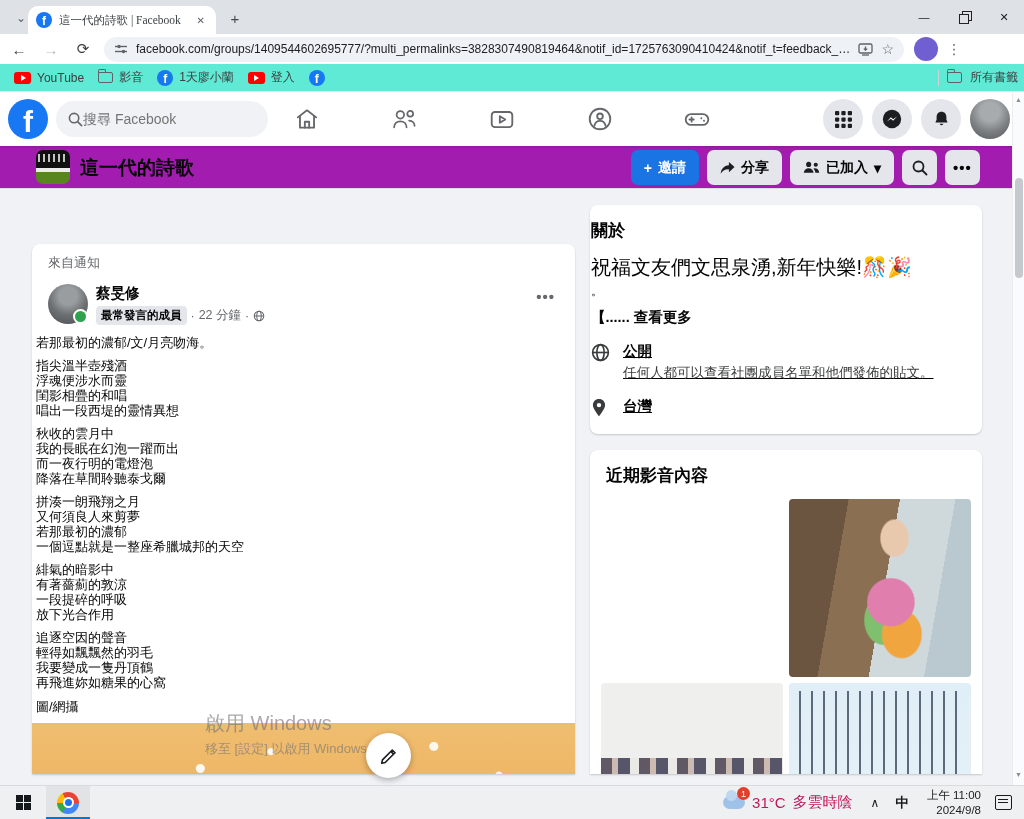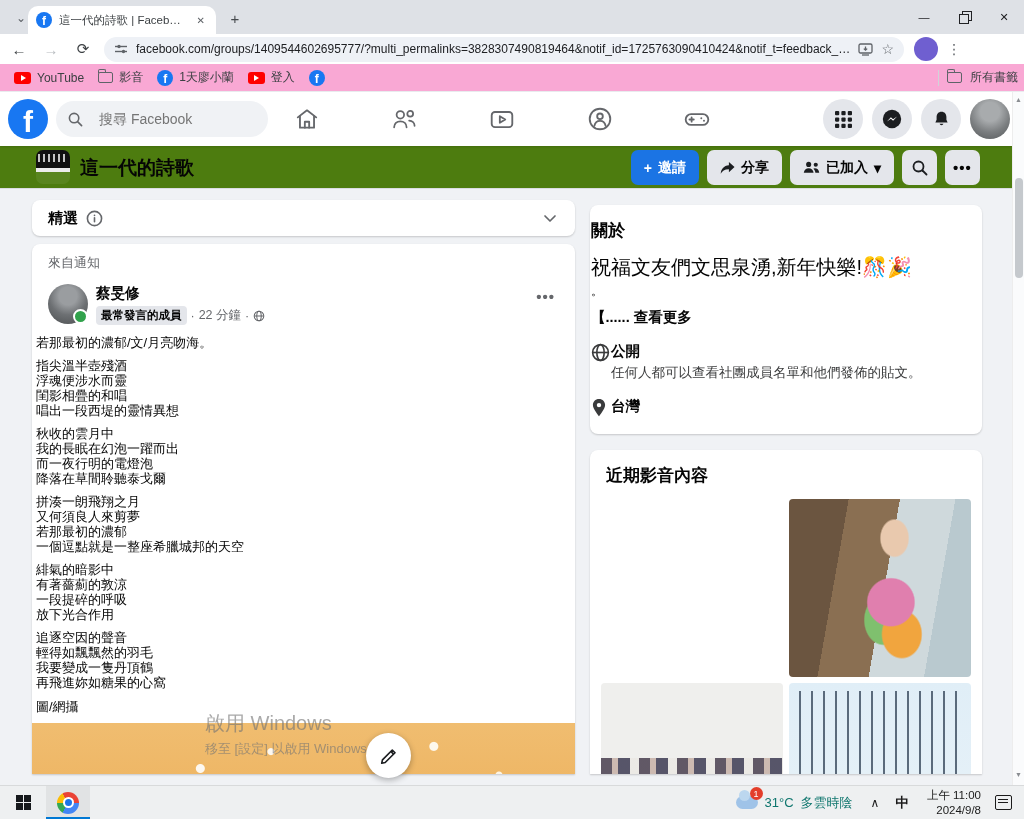--- a/index.html
+++ b/index.html
@@ -9,21 +9,21 @@
 
   
   .tabstrip { position:absolute; left:0; top:0; width:1024px; height:34px; background:#dee1e6; }
   .tab-search { position:absolute; left:8px; top:8px; width:26px; height:20px; border-radius:10px;
     display:flex; align-items:center; justify-content:center; color:#5f6368; font-size:12px; }
   .tab { position:absolute; left:28px; top:6px; width:188px; height:28px; background:#fff;
     border-radius:10px 10px 0 0; display:flex; align-items:center; padding:0 8px; gap:7px; }
   .favicon-fb { width:16px; height:16px; border-radius:50%; background:#1877f2; color:#fff;
     font-weight:bold; font-size:12px; display:flex; align-items:flex-end; justify-content:center;
     line-height:13px; flex:0 0 auto; }
-  .tab-title { font-size:11.5px; color:#3c4043; white-space:nowrap; overflow:hidden; text-overflow:ellipsis; flex:1; }
+  .tab-title { font-size:11.5px; color:#3c4043; white-space:nowrap; overflow:hidden; text-overflow:ellipsis; flex:1;font-family:Liberation Serif, serif; }
   .tab-close { font-size:10px; color:#5f6368; padding:2px 3px; border-radius:50%; }
   .newtab { position:absolute; left:224px; top:7px; width:22px; height:22px; display:flex; align-items:center;
     justify-content:center; color:#45494d; font-size:15px; }
   .wincontrols { position:absolute; right:0; top:0; height:34px; display:flex; }
   .winbtn { width:40px; height:34px; display:flex; align-items:center; justify-content:center;
     color:#202124; font-size:11px; }
   .restore-box { width:9px; height:9px; position:relative; }
   .restore-box:before { content:""; position:absolute; left:2px; top:-2px; width:8px; height:8px; border:1px solid #202124; }
   .restore-box:after { content:""; position:absolute; left:-1px; top:1px; width:8px; height:8px; border:1px solid #202124; background:#dee1e6; }
 
@@ -35,53 +35,53 @@
   .urlbar { margin-left:8px; width:800px; height:25px; background:#eef1f6; border-radius:13px;
     display:flex; align-items:center; padding:0 10px; gap:8px; }
   .url-text { flex:1; font-size:12px; color:#202124; white-space:nowrap; overflow:hidden; text-overflow:ellipsis; }
   .url-icon { color:#5f6368; display:flex; align-items:center; }
   .star { font-size:14px; color:#5f6368; }
   .profile-avatar { width:24px; height:24px; border-radius:50%; background:#6f5fd0; margin-left:10px;
     display:flex; align-items:center; justify-content:center; color:#fff; font-size:7px; letter-spacing:.5px; }
   .kebab { width:20px; height:24px; display:flex; align-items:center; justify-content:center;
     color:#5f6368; font-size:14px; margin-left:6px; }
 
-  .bookmarks { position:absolute; left:0; top:64px; width:1024px; height:28px; background:#f9a8d4;
+  .bookmarks { position:absolute; left:0; top:64px; width:1024px; height:28px; background:#5eead4;
     display:flex; align-items:center; border-bottom:1px solid #ebedf0; }
   .bm { display:flex; align-items:center; gap:6px; margin-left:14px; font-size:12px; color:#3c4043; }
   .yt-icon { width:17px; height:12px; background:#ff0000; border-radius:3px; position:relative; }
   .yt-icon:before { content:""; position:absolute; left:6.5px; top:3px; border-left:5px solid #fff;
     border-top:3px solid transparent; border-bottom:3px solid transparent; }
   .folder-icon { width:15px; height:11px; border:1.4px solid #5f6368; border-radius:2px; position:relative; }
   .folder-icon:before { content:""; position:absolute; left:-1px; top:-4px; width:6px; height:3px;
     border:1.4px solid #5f6368; border-bottom:none; border-radius:2px 2px 0 0; }
   .fbm { width:16px; height:16px; }
   .bm-right { margin-left:auto; display:flex; align-items:center; gap:8px; margin-right:6px; }
   .bm-sep { width:1px; height:16px; background:#d0d3d8; }
 
   
   .fb-header { position:absolute; left:0; top:92px; width:1024px; height:54px; background:#fff;
     box-shadow:0 1px 2px rgba(0,0,0,.12); z-index:5; }
   .fb-logo { position:absolute; left:8px; top:7px; width:40px; height:40px; border-radius:50%;
     background:#1877f2; color:#fff; font-size:30px; font-weight:bold; display:flex; align-items:flex-end;
     justify-content:center; line-height:34px; }
   .fb-search { position:absolute; left:56px; top:9px; width:212px; height:36px; background:#f0f2f5;
-    border-radius:18px; display:flex; align-items:center; padding:0 12px; gap:16px; }
+    border-radius:18px; display:flex; align-items:center; padding:0 12px; gap:0; }
   .fb-search input { border:none; outline:none; background:transparent; font-size:14px; color:#65676b;
     width:150px; font-family:"Liberation Sans",sans-serif; }
   .fb-nav { position:absolute; left:262px; top:0; width:480px; height:54px; display:flex;
     justify-content:space-between; align-items:center; }
   .fb-nav-item { width:90px; height:54px; display:flex; align-items:center; justify-content:center; }
   .fb-right { position:absolute; right:14px; top:7px; display:flex; gap:9px; }
   .fb-circle { width:40px; height:40px; border-radius:50%; background:#e4e6eb; display:flex;
     align-items:center; justify-content:center; }
   .avatar-img { background:radial-gradient(circle at 50% 32%, #a8abad 0 28%, #7b7e80 60%, #55585a 100%); }
 
   
-  .group-bar { position:absolute; left:0; top:146px; width:1024px; height:43px; background:#4d7c0f;
+  .group-bar { position:absolute; left:0; top:146px; width:1024px; height:43px; background:#a21caf;
     border-bottom:1px solid #dadde1; z-index:4; }
   .group-avatar { position:absolute; left:36px; top:4px; width:34px; height:34px; border-radius:7px;
     background:linear-gradient(180deg,#101010 0 52%,#ececec 52% 66%,#59851f 66% 100%); overflow:hidden; }
   .group-avatar:before { content:""; position:absolute; left:2px; top:4px; width:30px; height:8px;
     background:repeating-linear-gradient(90deg, rgba(255,255,255,.75) 0 2px, transparent 2px 5px); }
   .group-name { position:absolute; left:80px; top:9px; font-size:19px; font-weight:bold; color:#050505; }
   .group-actions { position:absolute; right:44px; top:4px; display:flex; gap:8px; align-items:center; }
   .gbtn { height:35px; border-radius:7px; display:flex; align-items:center; justify-content:center;
     gap:6px; padding:0 13px; font-size:14px; font-weight:bold; background:#e4e6eb; color:#050505; }
   .gbtn.primary { background:#1b74e4; color:#fff; }
@@ -121,21 +121,21 @@
       radial-gradient(circle at 44% 22%, rgba(255,255,255,.9) 0 3px, transparent 4px),
       radial-gradient(circle at 74% 18%, rgba(255,255,250,.9) 0 4px, transparent 5px),
       radial-gradient(circle at 86% 40%, rgba(255,255,250,.85) 0 3px, transparent 4px),
       linear-gradient(180deg,#f0bd70,#ecae58); }
 
   .card-about { position:absolute; left:590px; top:16px; width:392px; padding:14px 1px 16px; }
   .about-title { font-size:17px; font-weight:bold; color:#050505; }
   .about-greeting { font-size:20px; color:#050505; margin-top:12px; }
   .about-dot { font-size:12px; color:#050505; margin-top:2px; }
   .about-more { font-size:14.5px; font-weight:bold; color:#050505; margin-top:8px; }
-  .about-row { display:flex; margin-top:15px; }
+  .about-row { display:flex; gap:12px; margin-top:15px;text-decoration:underline; }
   .about-row .txt .t { font-size:14.5px; font-weight:bold; color:#050505; }
   .about-row .txt .d { font-size:13.5px; color:#3a3b3c; margin-top:3px; }
   .about-ic { flex:0 0 20px; padding-top:1px; color:#65676b; }
 
   .card-media { position:absolute; left:590px; top:261px; width:392px; height:324px; overflow:hidden;
     border-radius:8px 8px 0 0; padding:14px 11px 0; }
   .media-title { font-size:17px; font-weight:bold; color:#050505; padding-left:5px; }
   .media-grid { margin-top:12px; display:grid; grid-template-columns:182px 182px; gap:6px; }
   .thumb { width:182px; height:178px; border-radius:4px; position:relative; overflow:hidden; }
   .thumb1 { background:
@@ -192,21 +192,21 @@
     border-radius:50%; background:#fff; }
   .chrome-ball:after { content:""; position:absolute; left:7.5px; top:7.5px; width:7px; height:7px;
     border-radius:50%; background:#1a73e8; }
   .tb-right { margin-left:auto; display:flex; align-items:center; height:34px; }
   .weather { display:flex; align-items:center; gap:7px; padding:0 10px; }
   .cloud { width:22px; height:13px; position:relative; background:#9fc3e8; border-radius:8px; }
   .cloud:before { content:""; position:absolute; left:3px; top:-6px; width:11px; height:11px;
     border-radius:50%; background:#bcd7ef; }
   .wbadge { position:absolute; right:-5px; top:-9px; min-width:13px; height:13px; border-radius:7px;
     background:#e33e2b; color:#fff; font-size:9px; display:flex; align-items:center; justify-content:center; }
-  .wtext { font-size:13px; color:#0f766e; }
+  .wtext { font-size:15px; color:#be185d; }
   .tb-item { padding:0 8px; font-size:12px; color:#1b1b1b; display:flex; align-items:center; height:34px; }
   .ime { font-size:13.5px; font-weight:bold; }
   .clock { text-align:right; line-height:1.3; font-size:11.5px; padding:0 10px; color:#1b1b1b; }
   .notif-icon { width:17px; height:15px; border:1.4px solid #1b1b1b; border-radius:2px; position:relative; margin:0 12px 0 4px; }
   .notif-icon:before { content:""; position:absolute; left:2px; top:3px; width:10px; height:1.4px;
     background:#1b1b1b; box-shadow:0 3px 0 #1b1b1b; }
 
   svg { display:block; }
   .ic { stroke:#65676b; fill:none; stroke-width:1.7; stroke-linecap:round; stroke-linejoin:round; }
   .icd { fill:#1c1e21; }
@@ -419,33 +419,20 @@
           </svg>
       </div>
       <div class="gbtn gbtn-circle">
         <span class="more-dots">•••</span>
       </div>
     </div>
   </div>
 
   <div class="content">
 
-    <div class="card card-featured">
-      <span class="featured-title">精選</span>
-      <svg width="17" height="17" viewBox="0 0 18 18">
-          <g class="ic">
-            <circle cx="9" cy="9" r="7.5"></circle>
-            <line x1="9" y1="8.3" x2="9" y2="12.5"></line>
-            <circle cx="9" cy="5.6" r="0.9" fill="#65676b" stroke="none"></circle>
-          </g>
-        </svg>
-      <svg width="18" height="18" viewBox="0 0 18 18" style="margin-left:auto">
-          <path d="M4 7 L9 12 L14 7" class="ic" stroke="#1c1e21" stroke-width="2.2"></path>
-        </svg>
-    </div>
 
     <div class="card card-feed">
       <div class="from-notif">來自通知</div>
       <div class="post-header">
         <div class="post-avatar"></div>
         <div>
           <div class="post-author">蔡旻修</div>
           <div class="post-meta">
             <span class="badge">最常發言的成員</span>
             <span>·</span>

